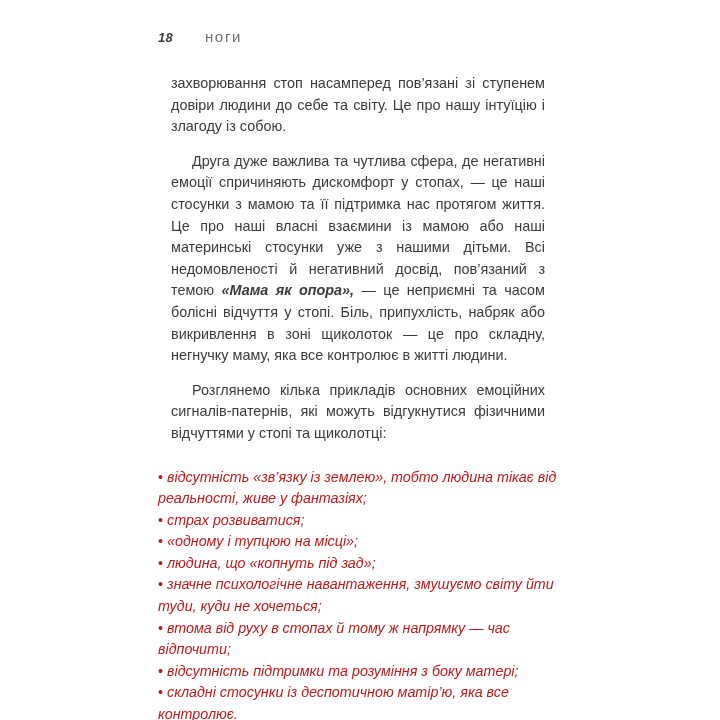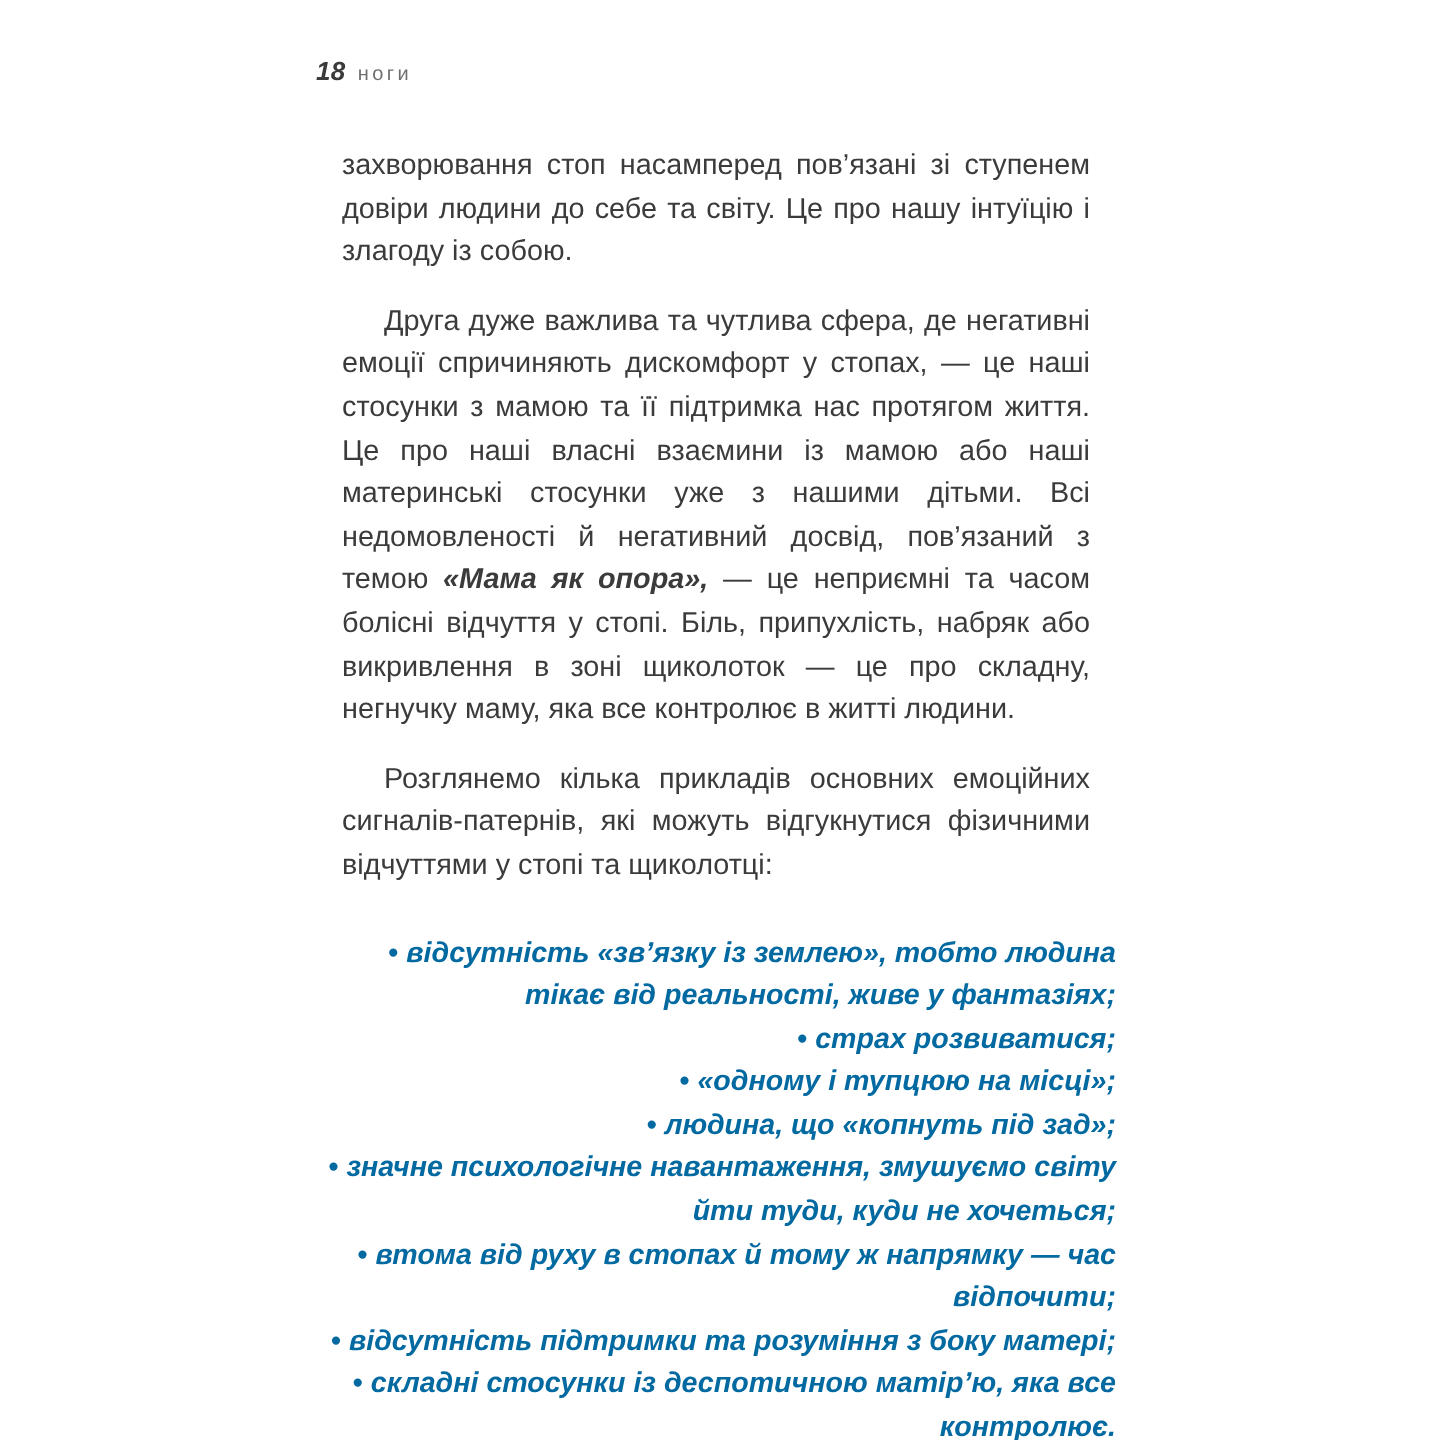--- a/index.html
+++ b/index.html
@@ -25,32 +25,32 @@
   }
 
   
   .running-head {
     position: absolute;
     left: 158px;
     top: 28px;
     width: 400px;
     display: flex;
     align-items: baseline;
-    gap: 6px;
+    gap: 32px;
     white-space: nowrap;
   }
   .folio {
     font-style: italic;
     font-weight: 700;
     font-size: 13px;
     color: #3b3b3b;
     letter-spacing: 0.2px;
   }
   .head-title {
-    font-size: 10px;
+    font-size: 15px;
     font-weight: 400;
     letter-spacing: 1.7px;
     color: #6e6e6e;
     text-transform: lowercase;
   }
 
   
   .textblock {
     position: absolute;
     left: 158px;
@@ -81,26 +81,25 @@
   .bullets {
     margin: 0;
     padding: 0;
     list-style: none;
     margin-top: 22px;
   }
   .bullets li {
     font-size: 14.3px;
     line-height: 21.6px;
     font-style: italic;
-    text-align: right;
-    color: #0369a1;
+    text-align: left;
+    color: #b91c1c;
     margin: 0;
     padding: 0;
     text-indent: 0;
-    font-weight: bold;
   }
   .bullets li .dot {
     font-style: normal;
   }
 </style>
 </head>
 <body>
 
 <div class="page">
 

